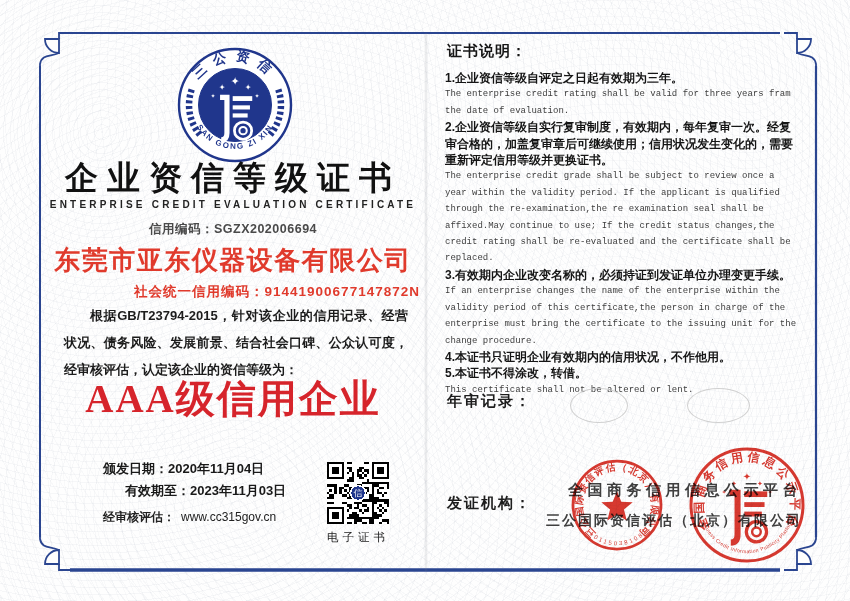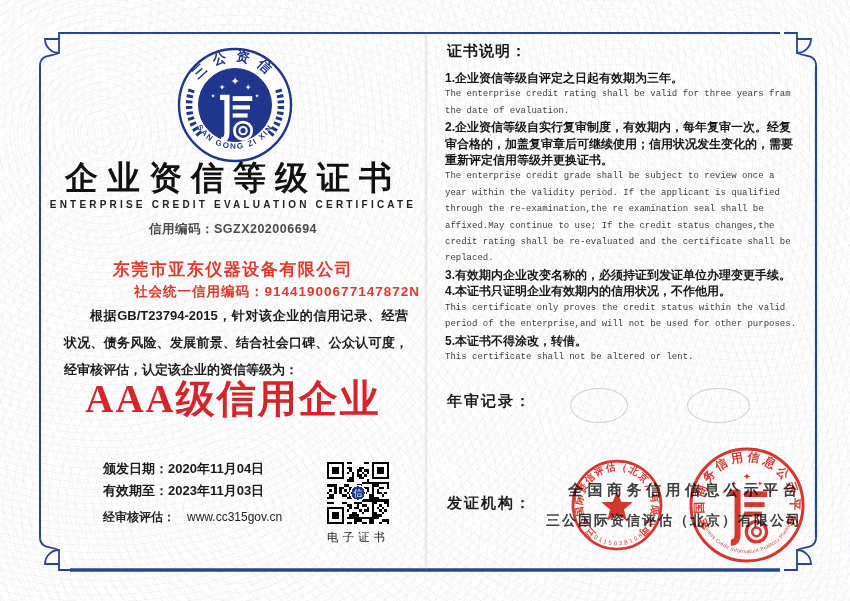--- a/index.html
+++ b/index.html
@@ -13,30 +13,30 @@
       repeating-radial-gradient(circle at 72% 68%, rgba(175,182,196,0.07) 0 1px, transparent 1px 8px),
       #fefefe;
   }
   .abs{position:absolute;}
   .ctr{left:40px;width:386px;text-align:center;}
   
   .title{top:156px;font-family:"Liberation Serif","DejaVu Serif",serif;font-weight:900;
          font-size:33px;letter-spacing:9px;color:#111;}
   .title-en{top:199px;font-size:10px;font-weight:bold;letter-spacing:3.2px;color:#222;}
   .credit-code{top:221px;font-size:12.5px;font-weight:bold;color:#4a4a4a;letter-spacing:0.5px;}
-  .company{top:258px;font-size:17px;font-weight:800;letter-spacing:1.5px;}
+  .company{top:243px;font-size:26px;font-weight:800;letter-spacing:1.5px;}
   .social{top:283px;font-size:13.5px;font-weight:bold;letter-spacing:1px;}
   .statement{left:64px;top:302px;width:344px;font-size:13px;line-height:27px;font-weight:bold;
              color:#1c1c1c;text-align:justify;text-indent:2em;}
   .rating{top:372px;font-family:"Liberation Serif","DejaVu Serif",serif;font-weight:900;
           font-size:39px;letter-spacing:2px;text-align:center;}
   .kv{left:103px;font-size:13px;font-weight:bold;color:#191919;}
   .query{left:103px;top:509px;font-size:12px;color:#222;}
   .query b{font-weight:bold;}
-  .query span.url{margin-left:12px;font-weight:normal;}
+  .query span.url{margin-left:6px;font-weight:normal;}
   .qr-wrap{left:327px;top:462px;width:62px;height:62px;}
   .qr-caption{left:308px;top:530px;width:100px;text-align:center;
               font-family:"Liberation Serif","DejaVu Serif",serif;
               font-size:11.5px;letter-spacing:4px;color:#222;}
   
   .heading{left:447px;top:42px;font-size:15px;font-weight:bold;letter-spacing:1px;color:#161616;}
   .list{left:445px;top:70px;width:356px;}
   .list .zh{font-size:12px;font-weight:bold;color:#151515;line-height:16.4px;}
   .list .en{font-family:Liberation Mono, monospace;
             font-size:9px;color:#3d3d3d;line-height:16.4px;}
@@ -115,21 +115,21 @@
   <div class="abs ctr company" style="color:#e03a2c;">东莞市亚东仪器设备有限公司</div>
 
   <div class="abs ctr social" style="color:#e03a2c;margin-left:44px;"><span>社会统一信用编码：</span><span>91441900677147872N</span></div>
 
   <div class="abs statement">根据GB/T23794-2015，针对该企业的信用记录、经营状况、债务风险、发展前景、结合社会口碑、公众认可度，经审核评估，认定该企业的资信等级为：</div>
 
   <div class="abs ctr rating" style="color:#d6242b;">AAA级信用企业</div>
 
   <div class="abs kv" style="top:460px;"><span>颁发日期：</span><span>2020年11月04日</span></div>
 
-  <div class="abs kv" style="top:482px;"><span>有效期至：</span><span>2023年11月03日</span></div>
+  <div class="abs kv" style="top:482px;margin-left:22px;"><span>有效期至：</span><span>2023年11月03日</span></div>
 
   <div class="abs query"><b>经审核评估：</b><span class="url">www.cc315gov.cn</span></div>
 
   <div class="abs qr-wrap">
     <svg id="qr-svg" width="62" height="62" viewBox="0 0 25 25" shape-rendering="crispEdges">
         <rect x="0" y="0" width="25" height="25" fill="#fff"></rect>
         <rect x="8" y="0" width="1" height="1" fill="#000"></rect>
         <rect x="9" y="0" width="1" height="1" fill="#000"></rect>
         <rect x="15" y="0" width="1" height="1" fill="#000"></rect>
         <rect x="16" y="0" width="1" height="1" fill="#000"></rect>
@@ -346,24 +346,24 @@
     <div>
         <div class="zh">1.企业资信等级自评定之日起有效期为三年。</div>
       <div class="en">The enterprise credit rating shall be valid for three years fram the date of evaluation.</div>
       </div>
     <div>
         <div class="zh">2.企业资信等级自实行复审制度，有效期内，每年复审一次。经复审合格的，加盖复审章后可继续使用；信用状况发生变化的，需要重新评定信用等级并更换证书。</div>
       <div class="en">The enterprise credit grade shall be subject to review once a year within the validity period. If the applicant is qualified through the re-examination,the re examination seal shall be affixed.May continue to use; If the credit status changes,the credit rating shall be re-evaluated and the certificate shall be replaced.</div>
       </div>
     <div>
         <div class="zh">3.有效期内企业改变名称的，必须持证到发证单位办理变更手续。</div>
+      <div class="en">If an enterprise changes the name of the enterprise within the validity period of this certificate,the person in charge of the enterprise must bring the certificate to the issuing unit for the change procedure.</div>
       </div>
     <div>
         <div class="zh">4.本证书只证明企业有效期内的信用状况，不作他用。</div>
-      <div class="en">This certificate only proves the credit status within the valid period of the enterprise,and will not be used for other purposes.</div>
       </div>
     <div>
         <div class="zh">5.本证书不得涂改，转借。</div>
       <div class="en">This certificate shall not be altered or lent.</div>
       </div>
   </div>
 
   <div class="abs annual">年审记录：</div>
   <div class="abs oval" style="left:570px;top:388px;width:56px;height:33px;"></div>
   <div class="abs oval" style="left:687px;top:388px;width:61px;height:33px;"></div>

